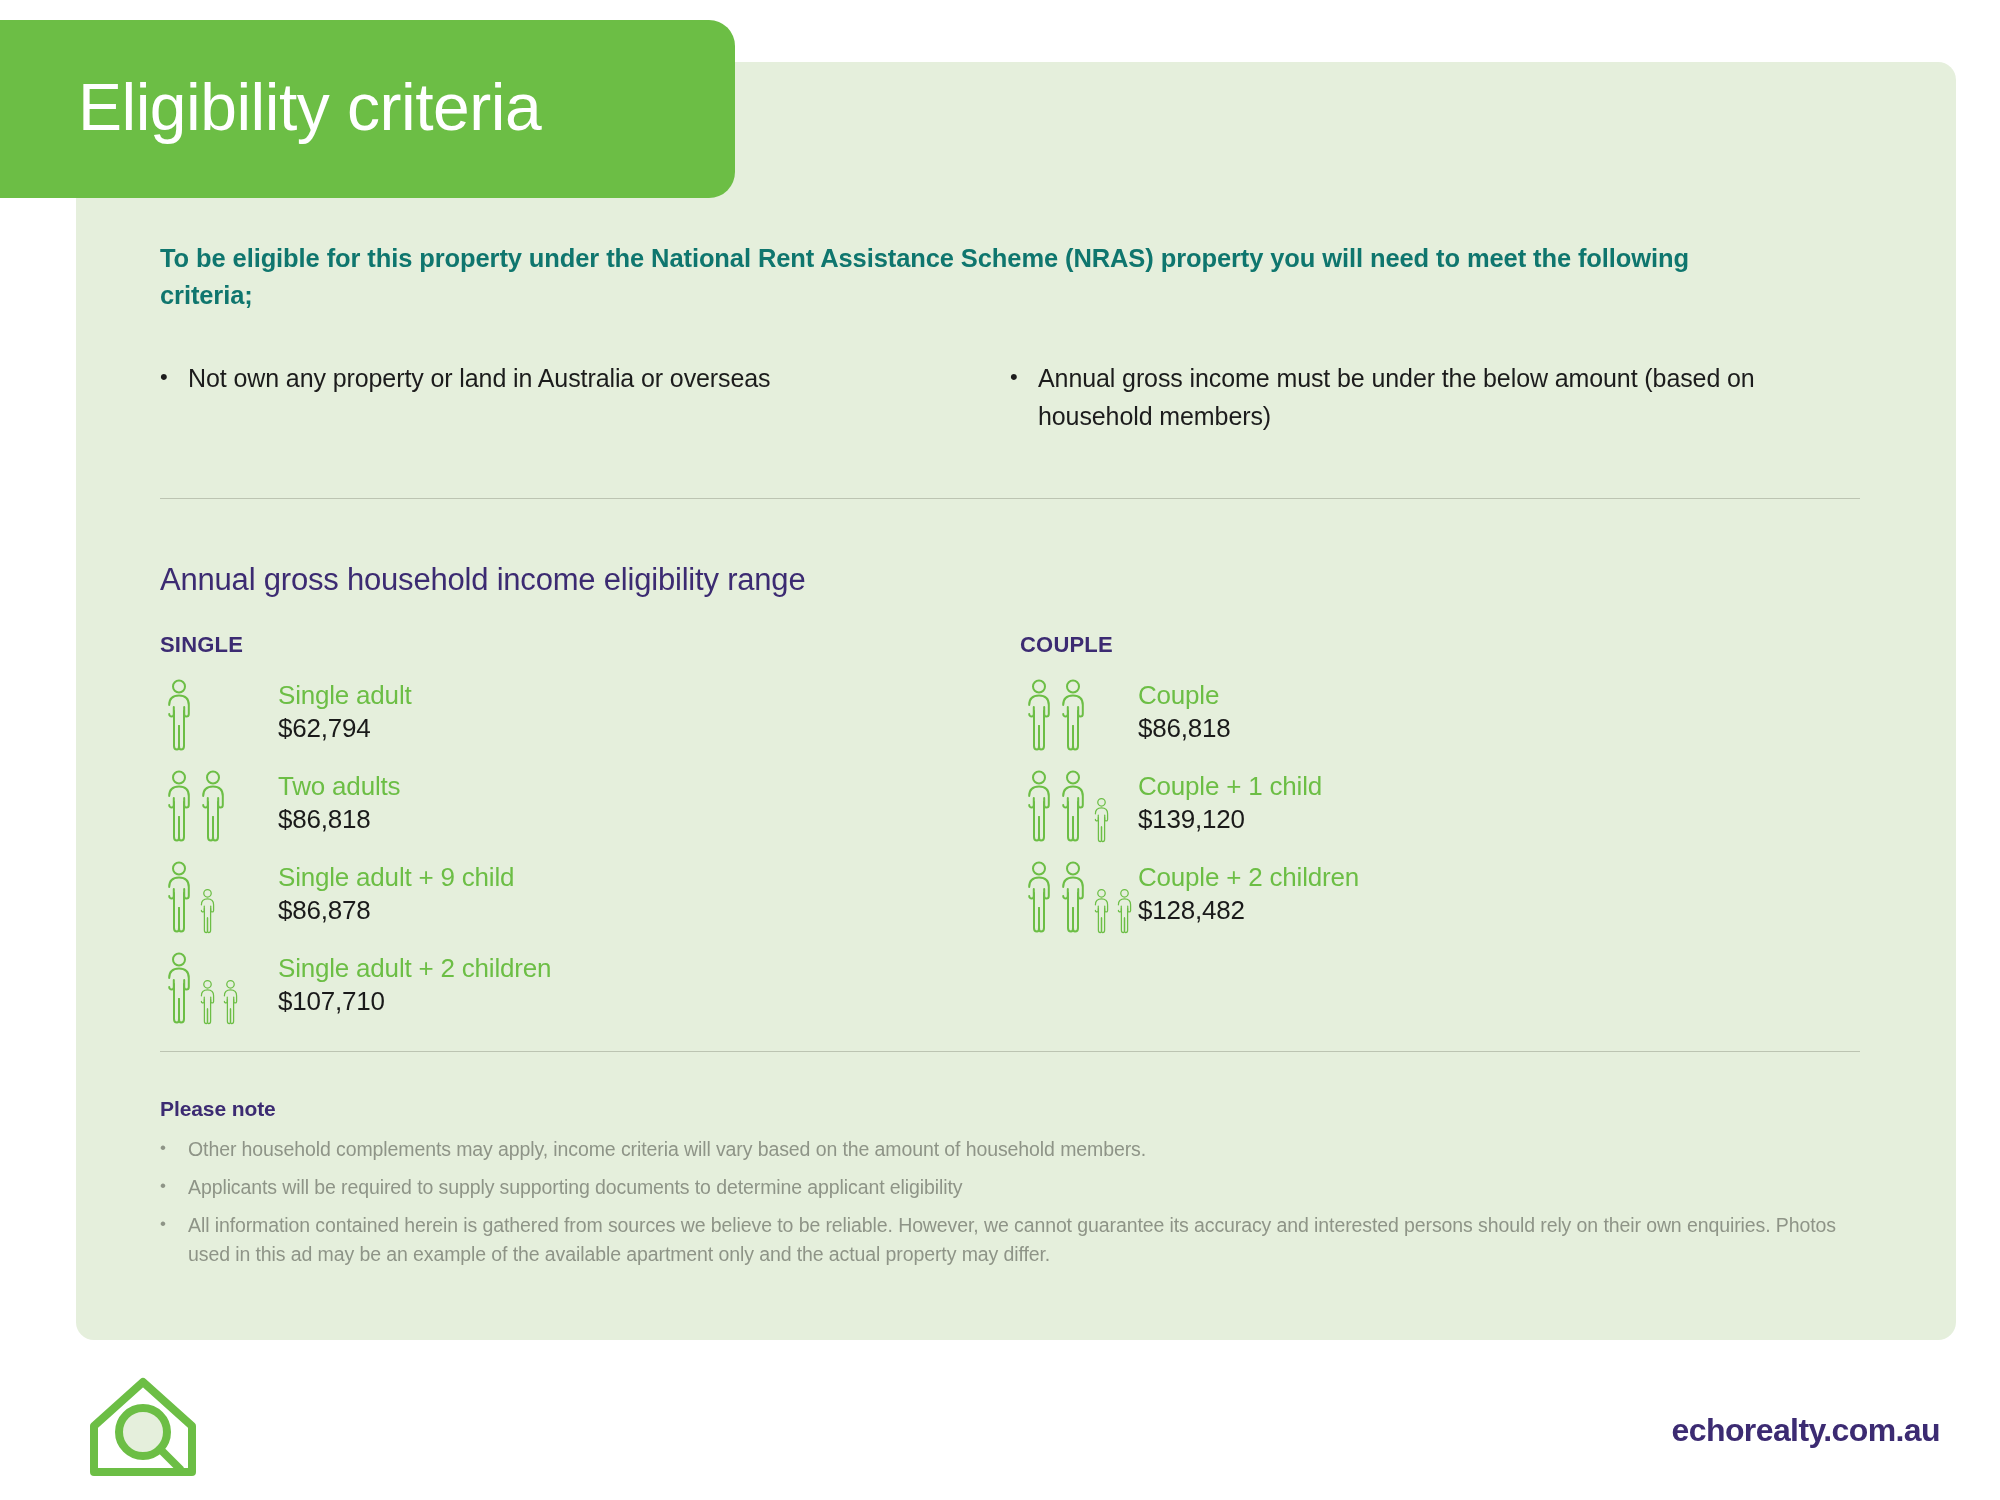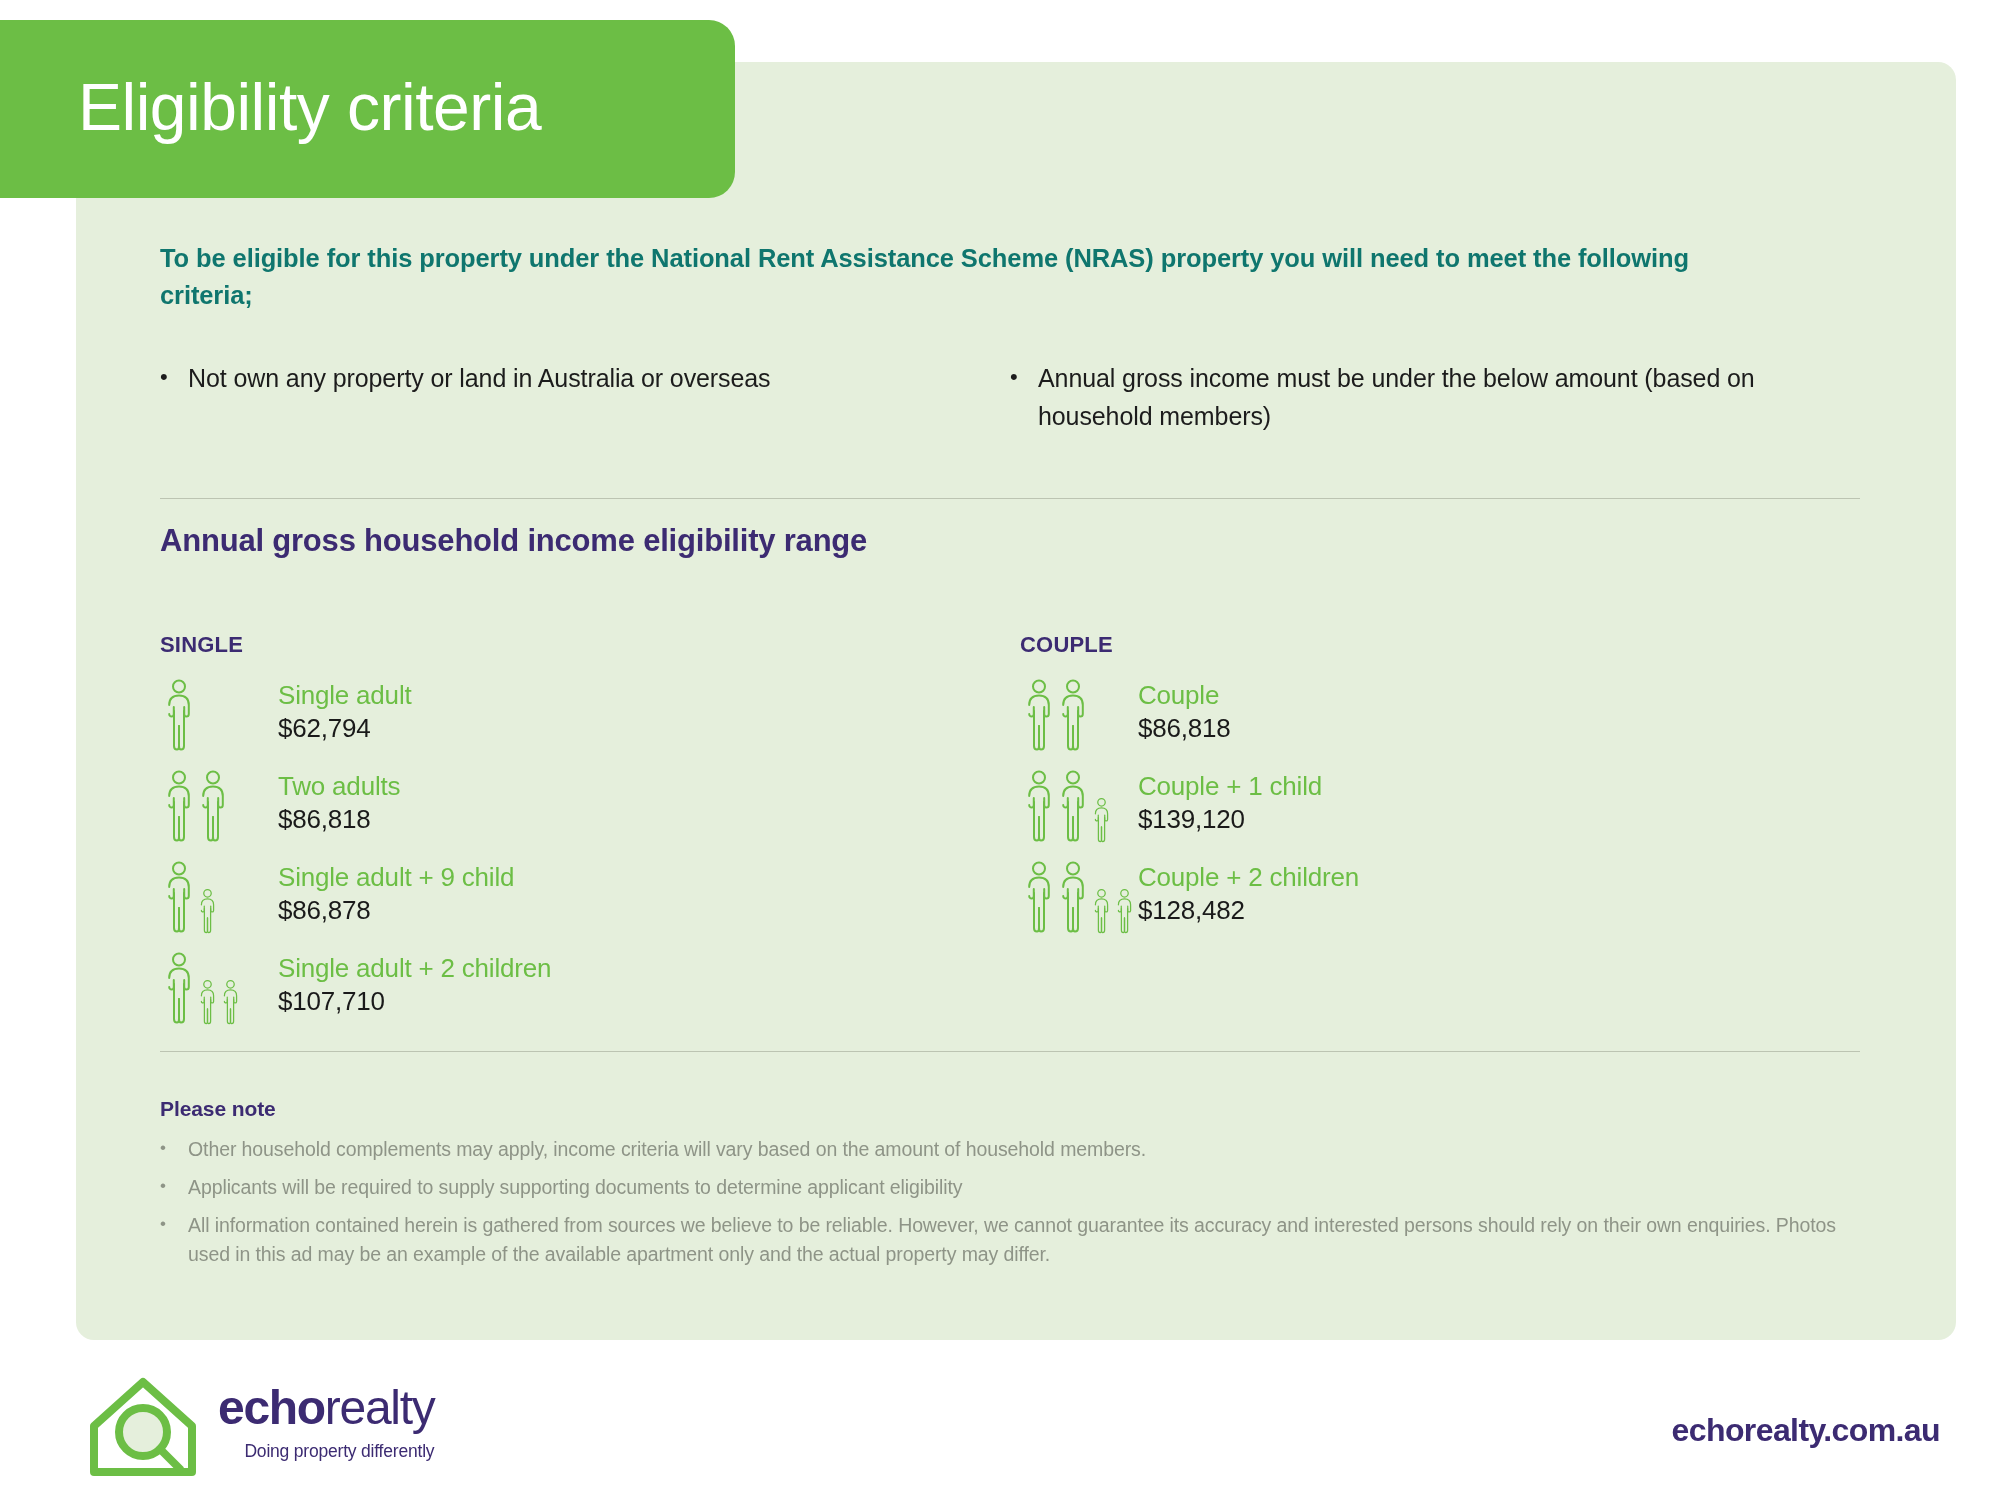--- a/index.html
+++ b/index.html
@@ -98,23 +98,23 @@
     background: #9aa08f;
     opacity: 0.55;
   }
   .rule-top   { left: 160px; top: 498px;  width: 1700px; }
   .rule-bot   { left: 160px; top: 1051px; width: 1700px; }
 
   
   .section-heading {
     position: absolute;
     left: 160px;
-    top: 523px;
+    top: 562px;
     font-size: 31px;
-    font-weight: 700;
+    font-weight: 400;
     color: #3c2b72;
     letter-spacing: -0.2px;
   }
 
   
   .income-wrap {
     position: absolute;
     left: 160px;
     top: 632px;
     width: 1720px;
@@ -469,21 +469,17 @@
     </div>
 
   <div class="footer-logo">
     <div class="logo-mark">
       <svg width="118" height="108" viewBox="0 0 118 108">
         <path d="M10 52 L59 8 L108 52 L108 98 L10 98 Z" fill="none" stroke="#6cbe45" stroke-width="8" stroke-linejoin="round"></path>
         <circle cx="59" cy="58" r="24" fill="#e5efdc" stroke="#6cbe45" stroke-width="8"></circle>
         <line x1="76" y1="75" x2="96" y2="95" stroke="#6cbe45" stroke-width="8" stroke-linecap="round"></line>
       </svg>
     </div>
-    <div class="logo-words">
-      <div class="logo-name"><b>echo</b><span class="light">realty</span></div>
-      <div class="logo-tag">Doing property differently</div>
-    </div>
   </div>
 
   <div class="footer-url">echorealty.com.au</div>
 
 </div>
 
 </body></html>

